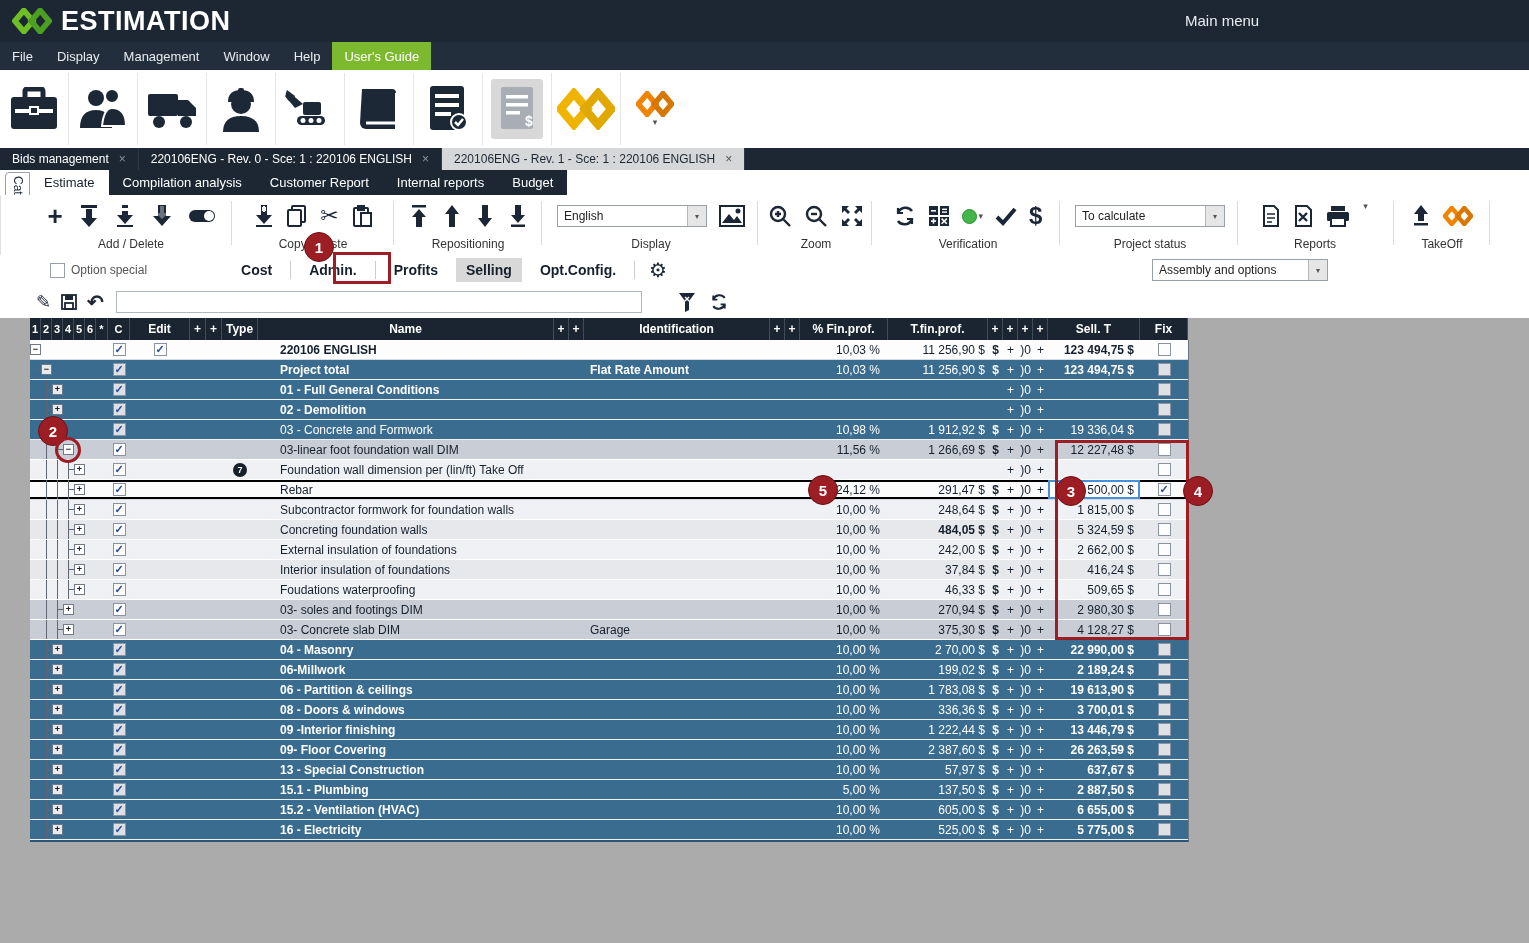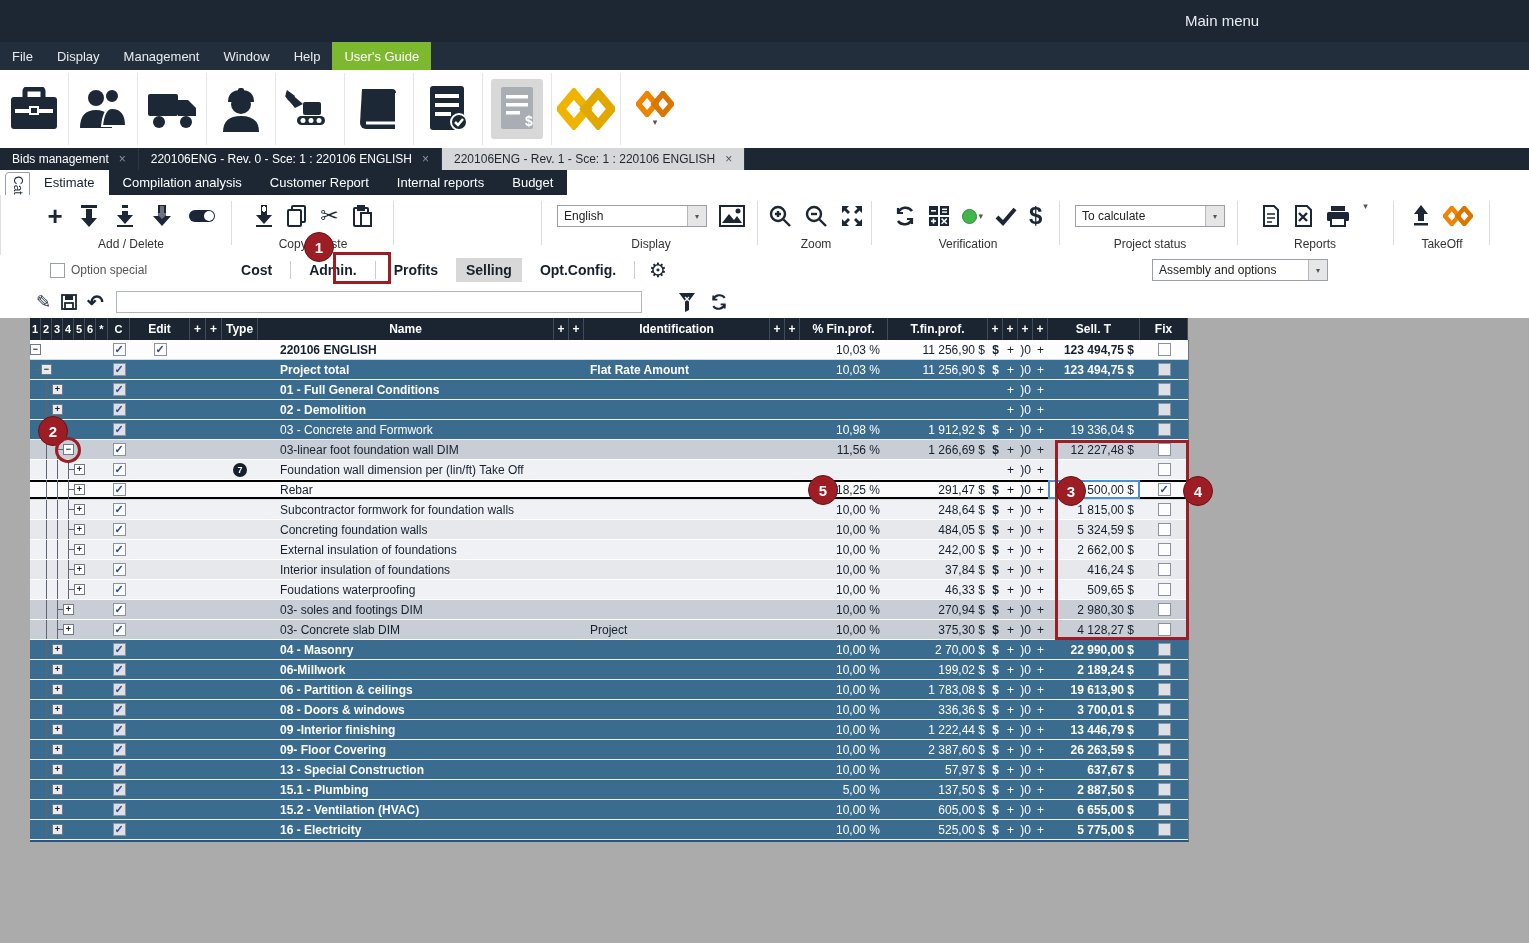--- a/index.html
+++ b/index.html
@@ -105,20 +105,27 @@
   
   .badge{position:absolute;width:28px;height:28px;border-radius:50%;background:#9c1d23;border:1px solid #6d1014;color:#fff;font-weight:bold;font-size:15px;display:flex;align-items:center;justify-content:center;z-index:50;}
   .ring{position:absolute;width:26px;height:26px;border-radius:50%;border:3px solid #9c1d23;box-sizing:border-box;z-index:50;}
   .redrect{position:absolute;border:3px solid #9c1d23;box-sizing:border-box;z-index:40;}
 </style>
 </head>
 <body>
 <div id="app">
 
 <div class="titlebar">
+  <div class="brand">
+    <svg width="40" height="26" viewBox="0 0 48 32">
+      <path d="M14 3 L3 16 L14 29 L25 16 Z" fill="none" stroke="#6fbe26" stroke-width="7"></path>
+      <path d="M34 3 L23 16 L34 29 L45 16 Z" fill="none" stroke="#4d9f21" stroke-width="7"></path>
+    </svg>
+    <span class="brand-name">ESTIMATION</span>
+  </div>
   <span class="mainmenu">Main menu</span>
 </div>
 
 <div class="menubar">
   <span class="menu-item">File</span>
   <span class="menu-item">Display</span>
   <span class="menu-item">Management</span>
   <span class="menu-item">Window</span>
   <span class="menu-item">Help</span>
   <span class="menu-item green">User's Guide</span>
@@ -293,20 +300,47 @@
               <rect x="2" y="3" width="14" height="18" rx="1"></rect>
               <rect x="6" y="1" width="6" height="4" fill="#1b2736"></rect>
               <rect x="9" y="8" width="10" height="13" fill="#fff"></rect>
             </svg>
           </span>
     </div>
     <div class="rlabel">Copy / Paste</div>
   </div>
   <div class="rdiv" style="left:392px;"></div>
 
+  <div class="rgroup" style="left:398px;width:138px;">
+    <div class="ricons" style="gap:15px;">
+      <span class="ric">
+            <svg width="18" height="22" viewBox="0 0 18 22">
+              <rect x="2" y="0" width="14" height="2.5" fill="#1b2736"></rect>
+              <path d="M9 4 L16 12 H12 V22 H6 V12 H2 Z" fill="#1b2736"></path>
+            </svg>
+          </span>
+      <span class="ric">
+            <svg width="18" height="22" viewBox="0 0 18 22">
+              <path d="M9 0 L16 9 H12 V22 H6 V9 H2 Z" fill="#1b2736"></path>
+            </svg>
+          </span>
+      <span class="ric">
+            <svg width="18" height="22" viewBox="0 0 18 22">
+              <path d="M9 22 L2 13 H6 V0 H12 V13 H16 Z" fill="#1b2736"></path>
+            </svg>
+          </span>
+      <span class="ric">
+            <svg width="18" height="22" viewBox="0 0 18 22">
+              <path d="M9 18 L2 10 H6 V0 H12 V10 H16 Z" fill="#1b2736"></path>
+              <rect x="2" y="19.5" width="14" height="2.5" fill="#1b2736"></rect>
+            </svg>
+          </span>
+    </div>
+    <div class="rlabel">Repositioning</div>
+  </div>
   <div class="rdiv" style="left:540px;"></div>
 
   <div class="rgroup" style="left:546px;width:208px;">
     <div class="ricons" style="gap:12px;">
       <span class="combo" style="width:150px;">
             <span class="val">English</span>
             <span class="cbtn">▾</span>
           </span>
       <span class="ric">
             <svg width="26" height="22" viewBox="0 0 26 22" fill="none" stroke="#1b2736" stroke-width="2">
@@ -750,21 +784,21 @@
         <div class="bc center" style="width: 60px;"></div>
         <div class="bc " style="width: 16px;"></div>
         <div class="bc " style="width: 16px;"></div>
         <div class="bc center" style="width: 36px;"></div>
         <div class="bc name" style="width: 296px;">Rebar</div>
         <div class="bc " style="width: 15px;"></div>
         <div class="bc " style="width: 15px;"></div>
         <div class="bc ident" style="width: 186px;"></div>
         <div class="bc " style="width: 15px;"></div>
         <div class="bc " style="width: 15px;"></div>
-        <div class="bc num" style="width: 88px;">18,25 %</div>
+        <div class="bc num" style="width: 88px;">24,12 %</div>
         <div class="bc num" style="width: 100px; padding-right: 3px;">291,47 $</div>
         <div class="bc mini bold" style="width: 15px;">$</div>
         <div class="bc mini" style="width: 15px;">+</div>
         <div class="bc mini" style="width: 15px;">)0</div>
         <div class="bc mini" style="width: 15px;">+</div>
         <div class="bc num sellsel" style="width: 92px; padding-right: 6px;">1 500,00 $</div>
         <div class="bc center" style="width: 48px;">
           <span class="cb on">✓</span>
         </div>
       </div>
@@ -815,21 +849,21 @@
         <div class="bc " style="width: 16px;"></div>
         <div class="bc " style="width: 16px;"></div>
         <div class="bc center" style="width: 36px;"></div>
         <div class="bc name" style="width: 296px;">Concreting foundation walls</div>
         <div class="bc " style="width: 15px;"></div>
         <div class="bc " style="width: 15px;"></div>
         <div class="bc ident" style="width: 186px;"></div>
         <div class="bc " style="width: 15px;"></div>
         <div class="bc " style="width: 15px;"></div>
         <div class="bc num" style="width: 88px;">10,00 %</div>
-        <div class="bc num" style="width: 100px; padding-right: 3px;">484,05 $</div>
+        <div class="bc num" style="width: 100px; padding-right: 3px; font-weight: bold;">484,05 $</div>
         <div class="bc mini bold" style="width: 15px;">$</div>
         <div class="bc mini" style="width: 15px;">+</div>
         <div class="bc mini" style="width: 15px;">)0</div>
         <div class="bc mini" style="width: 15px;">+</div>
         <div class="bc num" style="width: 92px; padding-right: 6px;">5 324,59 $</div>
         <div class="bc center" style="width: 48px;">
           <span class="cb"></span>
         </div>
       </div>
       <div class="trow row-lightA">
@@ -969,21 +1003,21 @@
         <div class="bc center" style="width: 22px;">
           <span class="cb on">✓</span>
         </div>
         <div class="bc center" style="width: 60px;"></div>
         <div class="bc " style="width: 16px;"></div>
         <div class="bc " style="width: 16px;"></div>
         <div class="bc center" style="width: 36px;"></div>
         <div class="bc name" style="width: 296px;">03- Concrete slab DIM</div>
         <div class="bc " style="width: 15px;"></div>
         <div class="bc " style="width: 15px;"></div>
-        <div class="bc ident" style="width: 186px;">Project</div>
+        <div class="bc ident" style="width: 186px;">Garage</div>
         <div class="bc " style="width: 15px;"></div>
         <div class="bc " style="width: 15px;"></div>
         <div class="bc num" style="width: 88px;">10,00 %</div>
         <div class="bc num" style="width: 100px; padding-right: 3px;">375,30 $</div>
         <div class="bc mini bold" style="width: 15px;">$</div>
         <div class="bc mini" style="width: 15px;">+</div>
         <div class="bc mini" style="width: 15px;">)0</div>
         <div class="bc mini" style="width: 15px;">+</div>
         <div class="bc num" style="width: 92px; padding-right: 6px;">4 128,27 $</div>
         <div class="bc center" style="width: 48px;">

